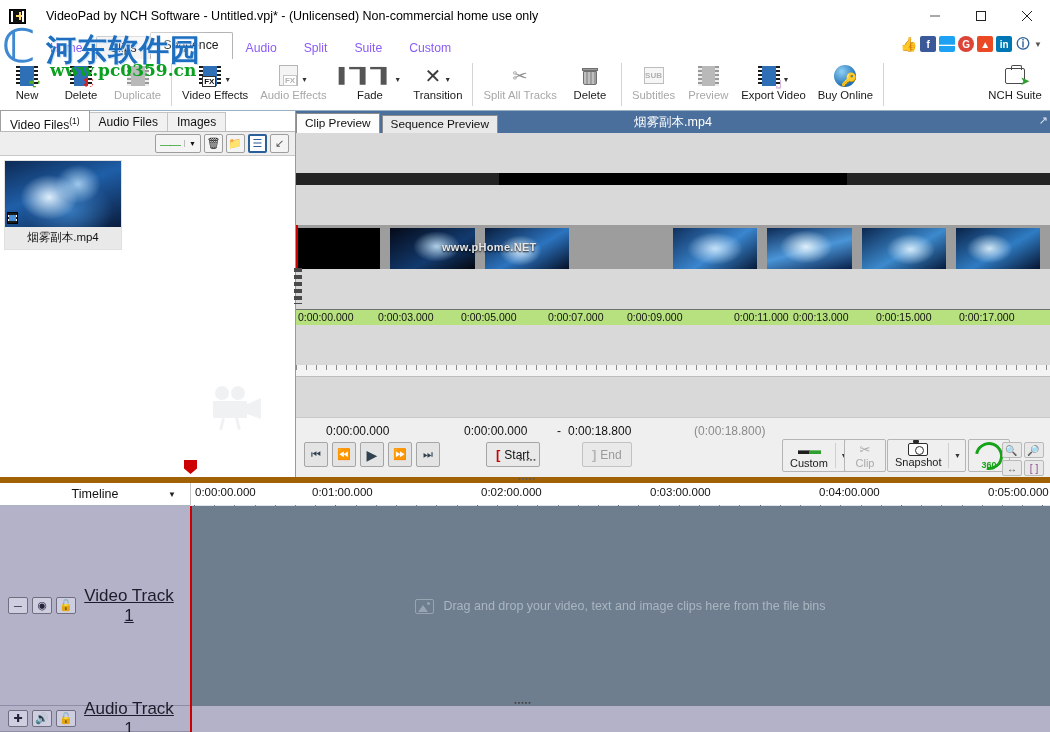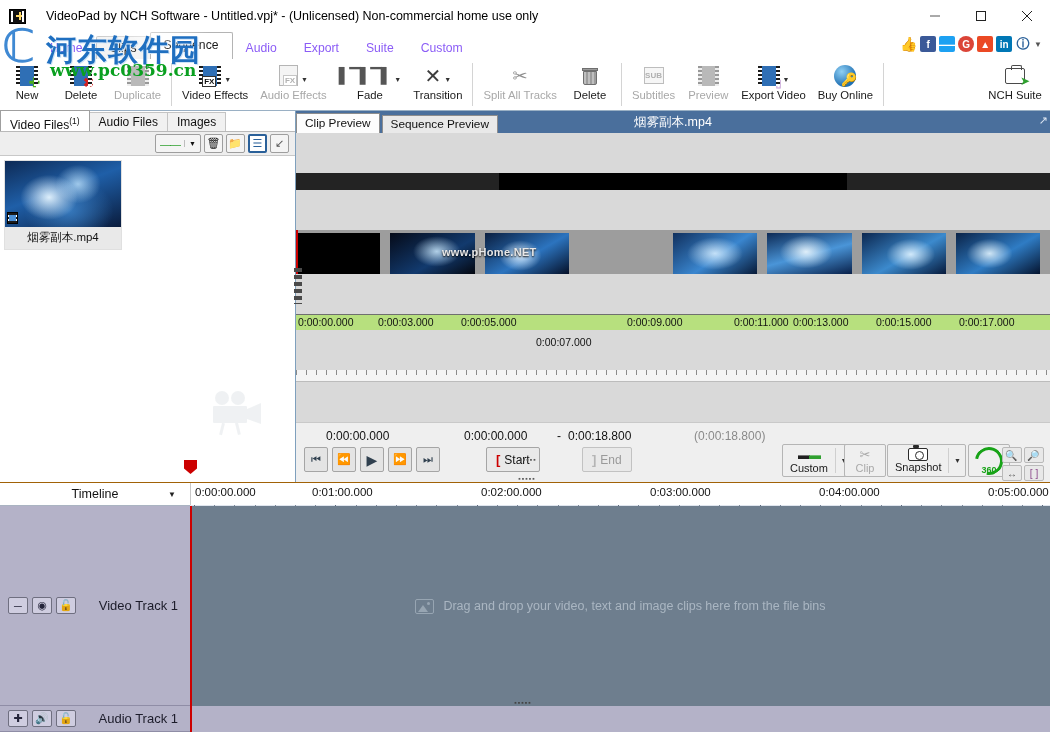--- a/index.html
+++ b/index.html
@@ -237,40 +237,40 @@
   .threesixty { width:28px; height:28px; position:relative; color:#17a317; font-size:9px; font-weight:bold;
                 display:flex; align-items:flex-end; justify-content:center;}
   .threesixty:before{ content:""; position:absolute; inset:0; border:3px solid #17a317;
                       border-radius:50%; border-left-color:transparent; transform:rotate(-35deg);}
   .zgrid { position:absolute; top:24px; right:6px; display:grid; grid-template-columns:20px 20px;
            grid-gap:2px;}
   .zb { width:20px; height:16px; border:1px solid #b9b9b9; background:#e8e8e8;
         display:flex; align-items:center; justify-content:center; font-size:10px; color:#555; border-radius:2px;}
 
   
-  .tl { flex:0 0 auto; display:flex; flex-direction:column; border-top:1px solid #a16207; }
+  .tl { flex:0 0 auto; display:flex; flex-direction:column; border-top:6px solid #a16207; }
   .tlhead { height:22px; display:flex; background:#ffffff; flex:0 0 22px; }
   .tlmode { width:190px; flex:0 0 190px; display:flex; align-items:center; justify-content:center;
             font-size:12.5px; position:relative; background:#ffffff; }
   .tlmode .cv { position:absolute; right:14px; font-size:8px; color:#222;}
   .tlruler { flex:1; position:relative; background:#ffffff; border-left:1px solid #c8c8c8;}
   .tlruler .lab { position:absolute; top:3px; font-size:11.5px; color:#111; white-space:nowrap;}
   .tlticks-row { display:flex; }
   .tlticks-pad { width:190px; flex:0 0 190px; background:#ffffff; border-bottom:1px solid #aab4c2;}
   .tlticks-inner { flex:1; position:relative; background:#dfe5ee; }
   .tlticks-inner i { position:absolute; top:0; width:1px; height:4px; background:#7a8698;}
   .tlticks-inner i.maj { height:8px; background:#5d6a7d; }
   .vtrack { height:200px; display:flex; flex:0 0 200px; position:relative;}
   .atrack { height:26px; display:flex; flex:0 0 26px; position:relative;}
   .thead { width:190px; flex:0 0 190px; background:#b4b2c8; display:flex; align-items:center;
            padding:0 8px; gap:4px; border-bottom:1px solid #8f8da6;}
   .vtrack .thead { background:#b4b2c8; }
   .tbtn-sm { width:20px; height:17px; border:1px solid #6f6f80; background:#cfcde0; border-radius:2px;
              display:flex; align-items:center; justify-content:center; font-size:11px; color:#24243a;}
-  .tname { flex:1; text-align:right; font-size:13px; color:#1c1c2a; padding-right:4px;}
+  .tname { flex:1; text-align:center; font-size:17px; color:#1c1c2a; padding-right:4px;text-decoration:underline;}
   .tbody { flex:1; background:#6e7e8e; position:relative; border-left:1px solid #556473;}
   .atrack .tbody { background:#b4b2c8; }
   .drophint { position:absolute; inset:0; display:flex; align-items:center; justify-content:center;
               gap:9px; color:#aab6c2; font-size:12.5px; }
   .drophint .pic { width:19px; height:15px; border:1.8px solid #97a5b2; border-radius:2px; position:relative;}
   .drophint .pic:before{ content:""; position:absolute; left:2px; bottom:1px; width:0; height:0;
       border-left:5px solid transparent; border-right:5px solid transparent; border-bottom:7px solid #97a5b2;}
   .drophint .pic:after{ content:""; position:absolute; right:3px; top:2px; width:3px; height:3px;
       background:#97a5b2; border-radius:50%;}
   .playhead-tl { position:absolute; left:190px; top:0; bottom:0; width:1.5px; background:#cc0000; z-index:9;}
@@ -319,21 +319,21 @@
       </div>
     </div>
   </div>
 
   <div class="tabrow">
     <div class="tabs">
       <div class="tab ghost"><span>Home</span></div>
       <div class="tab"><span>Clips</span></div>
       <div class="tab active"><span>Sequence</span></div>
       <div class="tab ghost"><span>Audio</span></div>
-      <div class="tab ghost"><span>Export</span></div>
+      <div class="tab ghost"><span>Split</span></div>
       <div class="tab ghost"><span>Suite</span></div>
       <div class="tab ghost"><span>Custom</span></div>
     </div>
     <div class="social">
       <div class="sicon s-thumb">👍</div>
       <div class="sicon s-fb">f</div>
       <div class="sicon s-tw">⸺</div>
       <div class="sicon s-gp">G</div>
       <div class="sicon s-su">▲</div>
       <div class="sicon s-in">in</div>
@@ -532,21 +532,21 @@
         <div class="frame f5"></div>
         <div class="frame f6"></div>
         <div class="frame f7"></div>
         <div class="stripwm">www.pHome.NET</div>
       </div>
 
       <div class="pvruler">
         <span class="lab" style="left:2px;">0:00:00.000</span>
         <span class="lab" style="left:82px;">0:00:03.000</span>
         <span class="lab" style="left:165px;">0:00:05.000</span>
-        <span class="lab" style="left:240px;margin-top:20px;">0:00:07.000</span>
+        <span class="lab" style="left:252px;">0:00:07.000</span>
         <span class="lab" style="left:331px;">0:00:09.000</span>
         <span class="lab" style="left:438px;">0:00:11.000</span>
         <span class="lab" style="left:497px;">0:00:13.000</span>
         <span class="lab" style="left:580px;">0:00:15.000</span>
         <span class="lab" style="left:663px;">0:00:17.000</span>
       </div>
       <div class="pvticks" id="pvticks">
           <i style="left:0px"></i>
           <i style="left:10px"></i>
           <i style="left:20px"></i>

